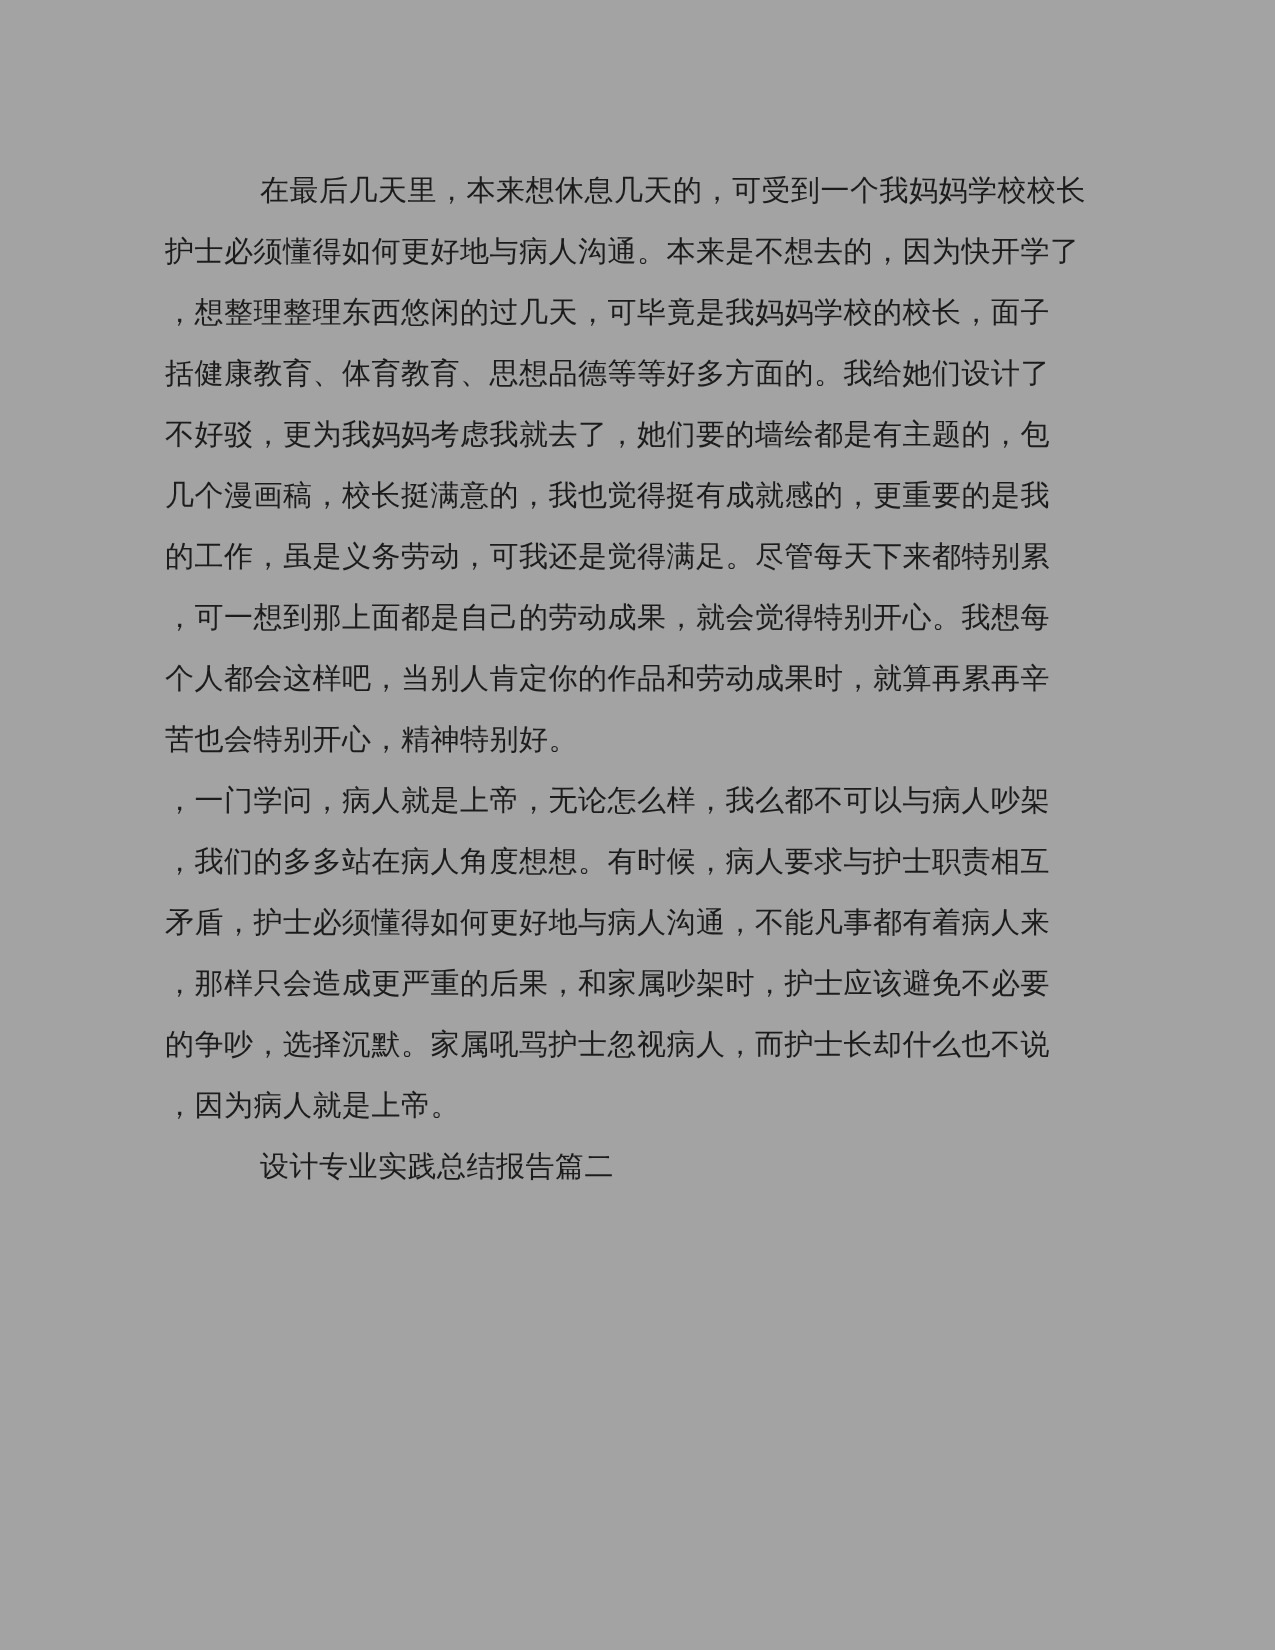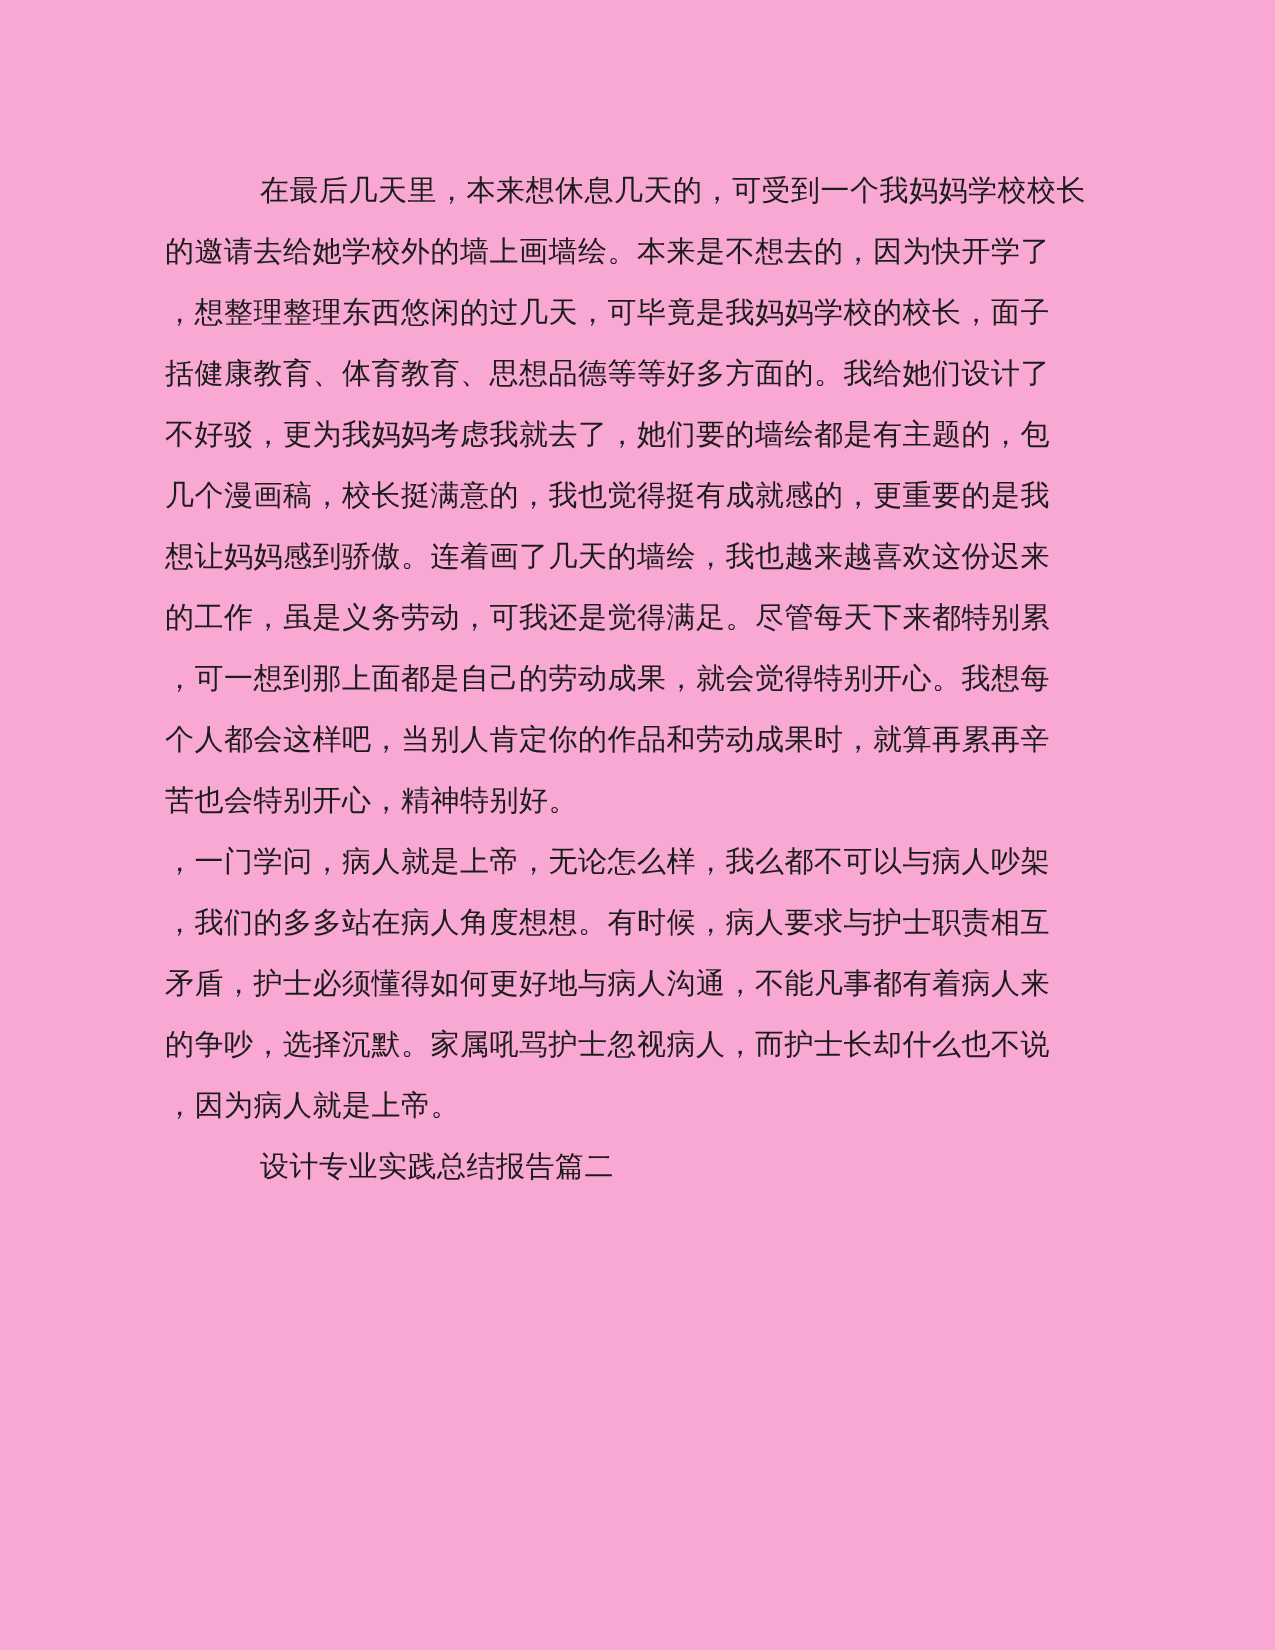--- a/index.html
+++ b/index.html
@@ -4,21 +4,21 @@
 <style>
   html, body {
     margin: 0;
     padding: 0;
     background: #ffffff;
   }
   .page {
     position: relative;
     width: 1275px;
     height: 1650px;
-    background: #f9a8d4;
+    background: #a3a3a3;
     overflow: hidden;
     font-family: "Liberation Serif", serif;
   }
   .doc-body {
     position: absolute;
     left: 165px;
     top: 160px;
     width: 900px;
   }
   .para {
@@ -38,35 +38,35 @@
     padding-left: 95px;
   }
 </style>
 </head>
 <body>
 
 <div class="page">
   <div class="doc-body" id="doc-body" style="color: rgb(28, 28, 28);">
       <div class="para">
         <div class="line indent">在最后几天里，本来想休息几天的，可受到一个我妈妈学校校长</div>
-        <div class="line">的邀请去给她学校外的墙上画墙绘。本来是不想去的，因为快开学了</div>
+        <div class="line">护士必须懂得如何更好地与病人沟通。本来是不想去的，因为快开学了</div>
         <div class="line">，想整理整理东西悠闲的过几天，可毕竟是我妈妈学校的校长，面子</div>
         <div class="line">括健康教育、体育教育、思想品德等等好多方面的。我给她们设计了</div>
         <div class="line">不好驳，更为我妈妈考虑我就去了，她们要的墙绘都是有主题的，包</div>
         <div class="line">几个漫画稿，校长挺满意的，我也觉得挺有成就感的，更重要的是我</div>
-        <div class="line">想让妈妈感到骄傲。连着画了几天的墙绘，我也越来越喜欢这份迟来</div>
         <div class="line">的工作，虽是义务劳动，可我还是觉得满足。尽管每天下来都特别累</div>
         <div class="line">，可一想到那上面都是自己的劳动成果，就会觉得特别开心。我想每</div>
         <div class="line">个人都会这样吧，当别人肯定你的作品和劳动成果时，就算再累再辛</div>
         <div class="line">苦也会特别开心，精神特别好。</div>
       </div>
       <div class="para">
         <div class="line">，一门学问，病人就是上帝，无论怎么样，我么都不可以与病人吵架</div>
         <div class="line">，我们的多多站在病人角度想想。有时候，病人要求与护士职责相互</div>
         <div class="line">矛盾，护士必须懂得如何更好地与病人沟通，不能凡事都有着病人来</div>
+        <div class="line">，那样只会造成更严重的后果，和家属吵架时，护士应该避免不必要</div>
         <div class="line">的争吵，选择沉默。家属吼骂护士忽视病人，而护士长却什么也不说</div>
         <div class="line">，因为病人就是上帝。</div>
       </div>
       <div class="para">
         <div class="line indent">设计专业实践总结报告篇二</div>
       </div>
     </div>
 </div>
 
 </body></html>

